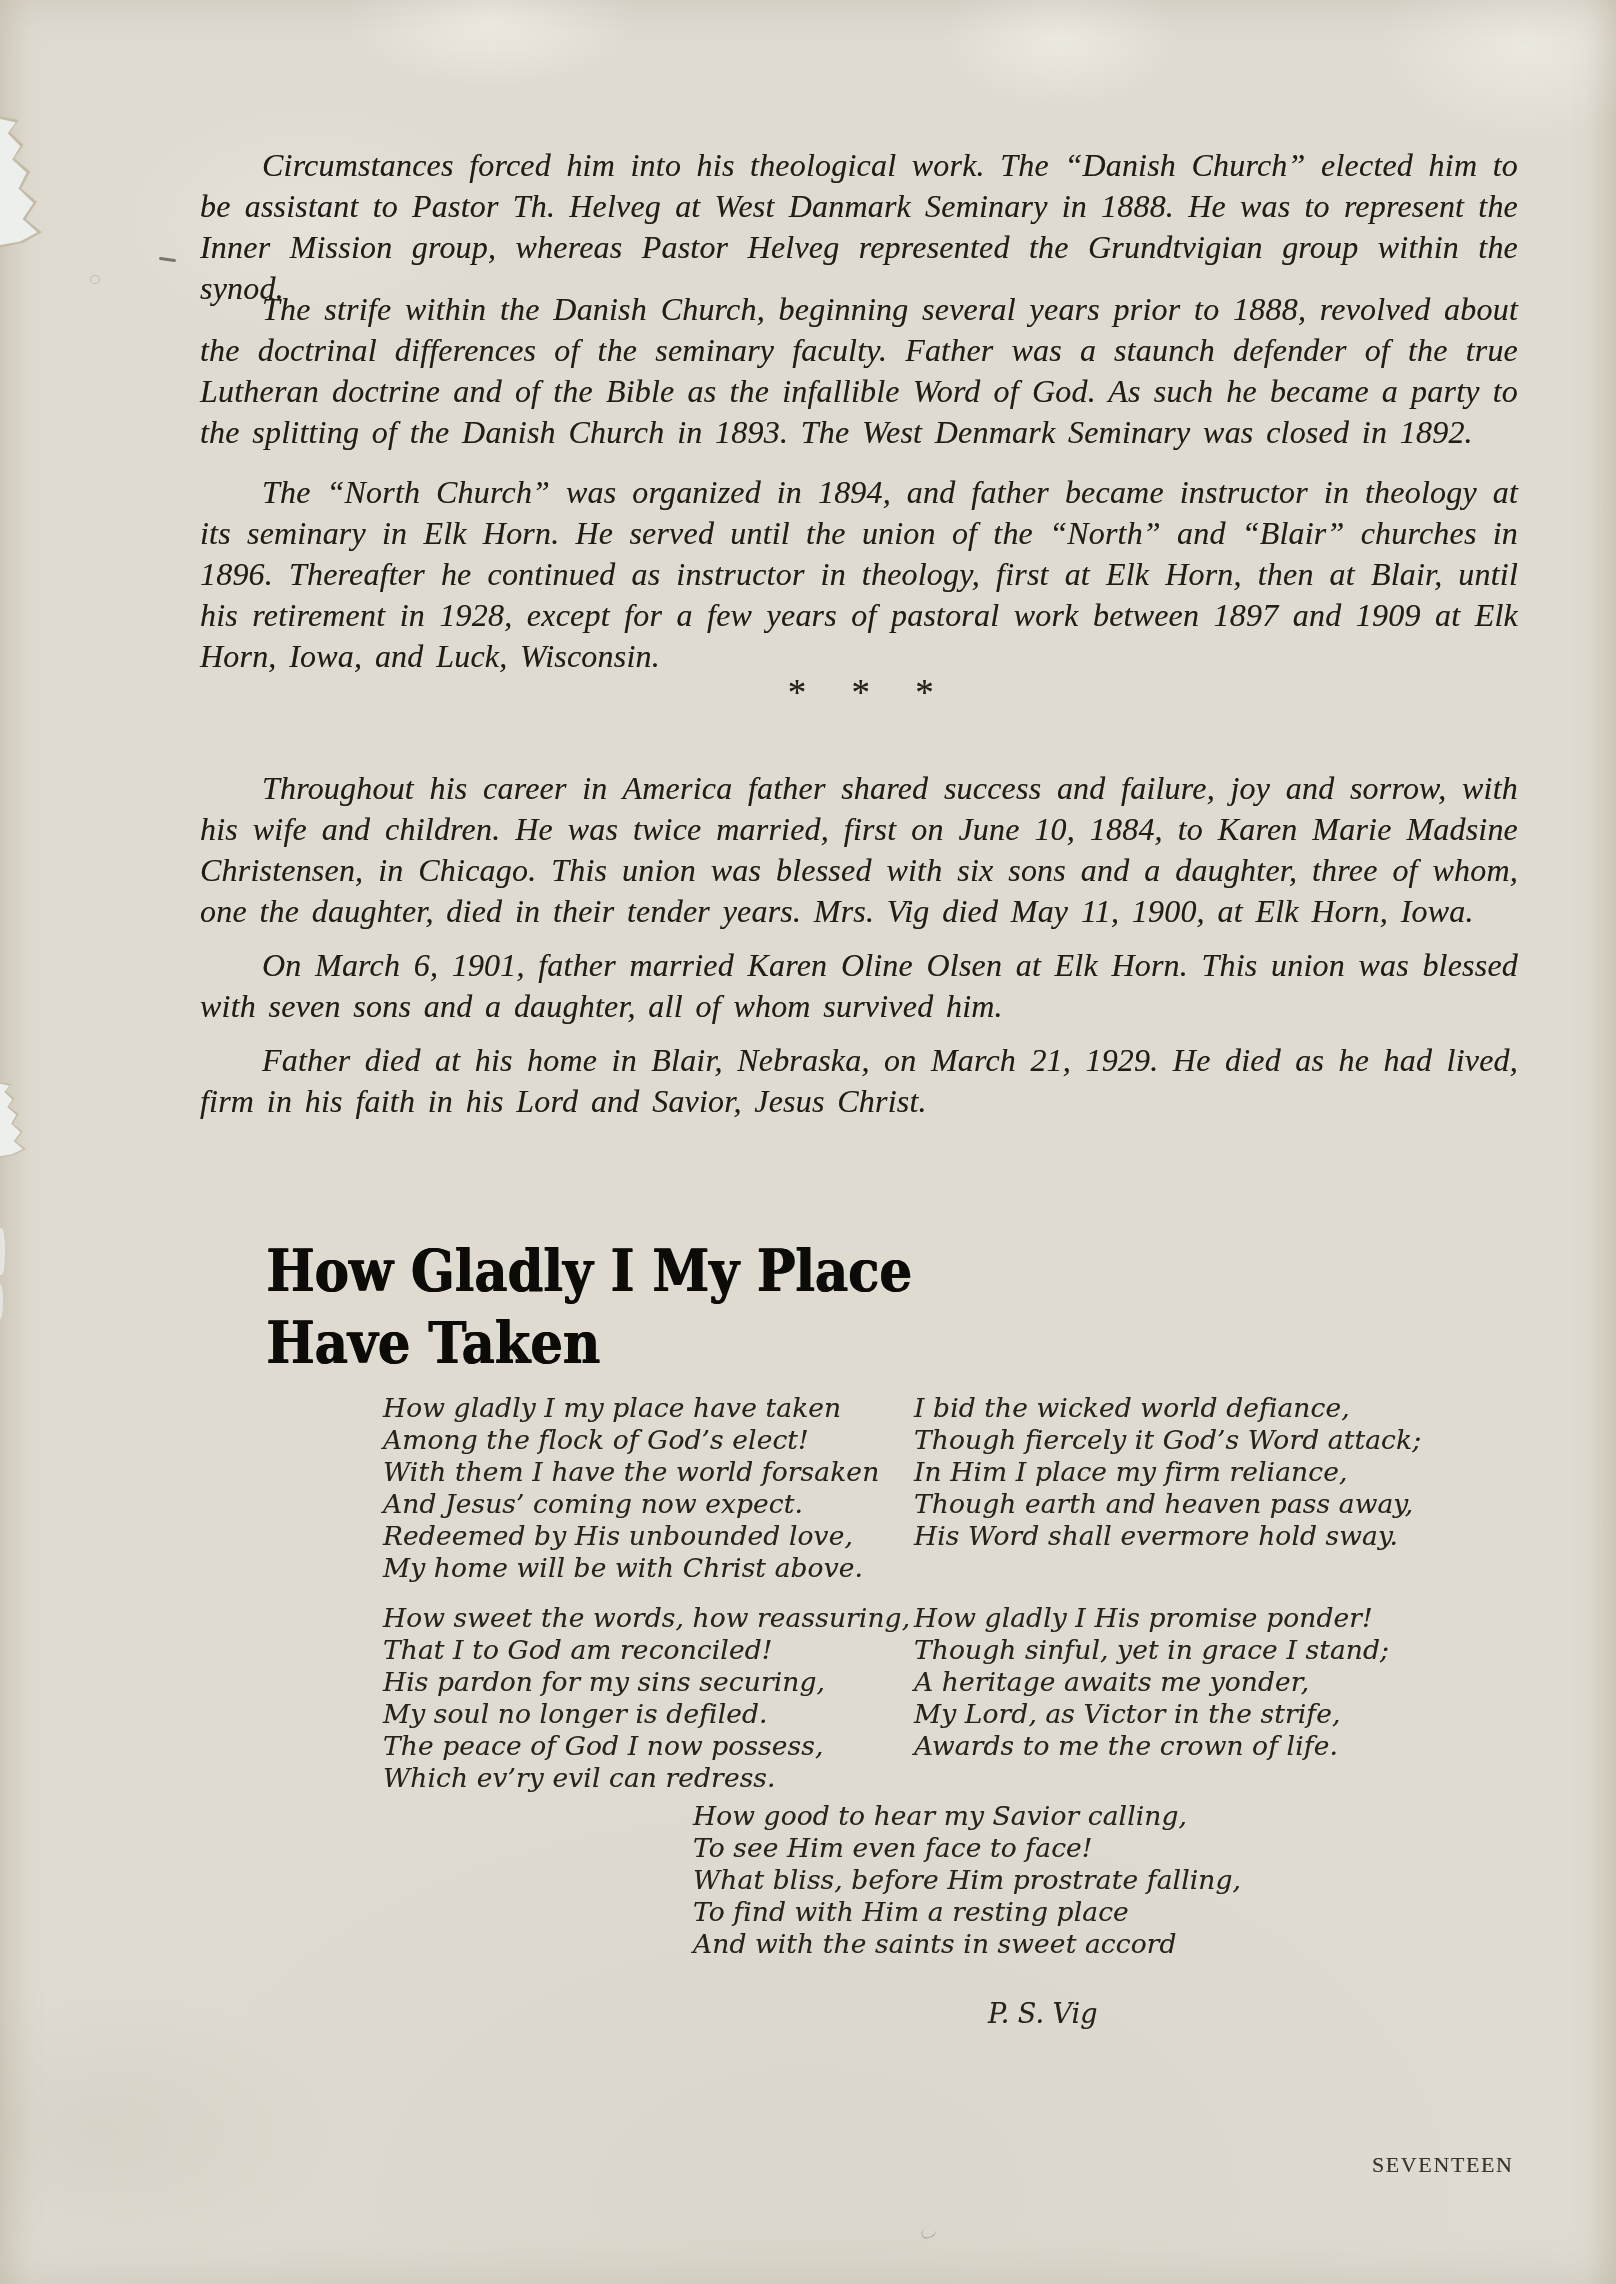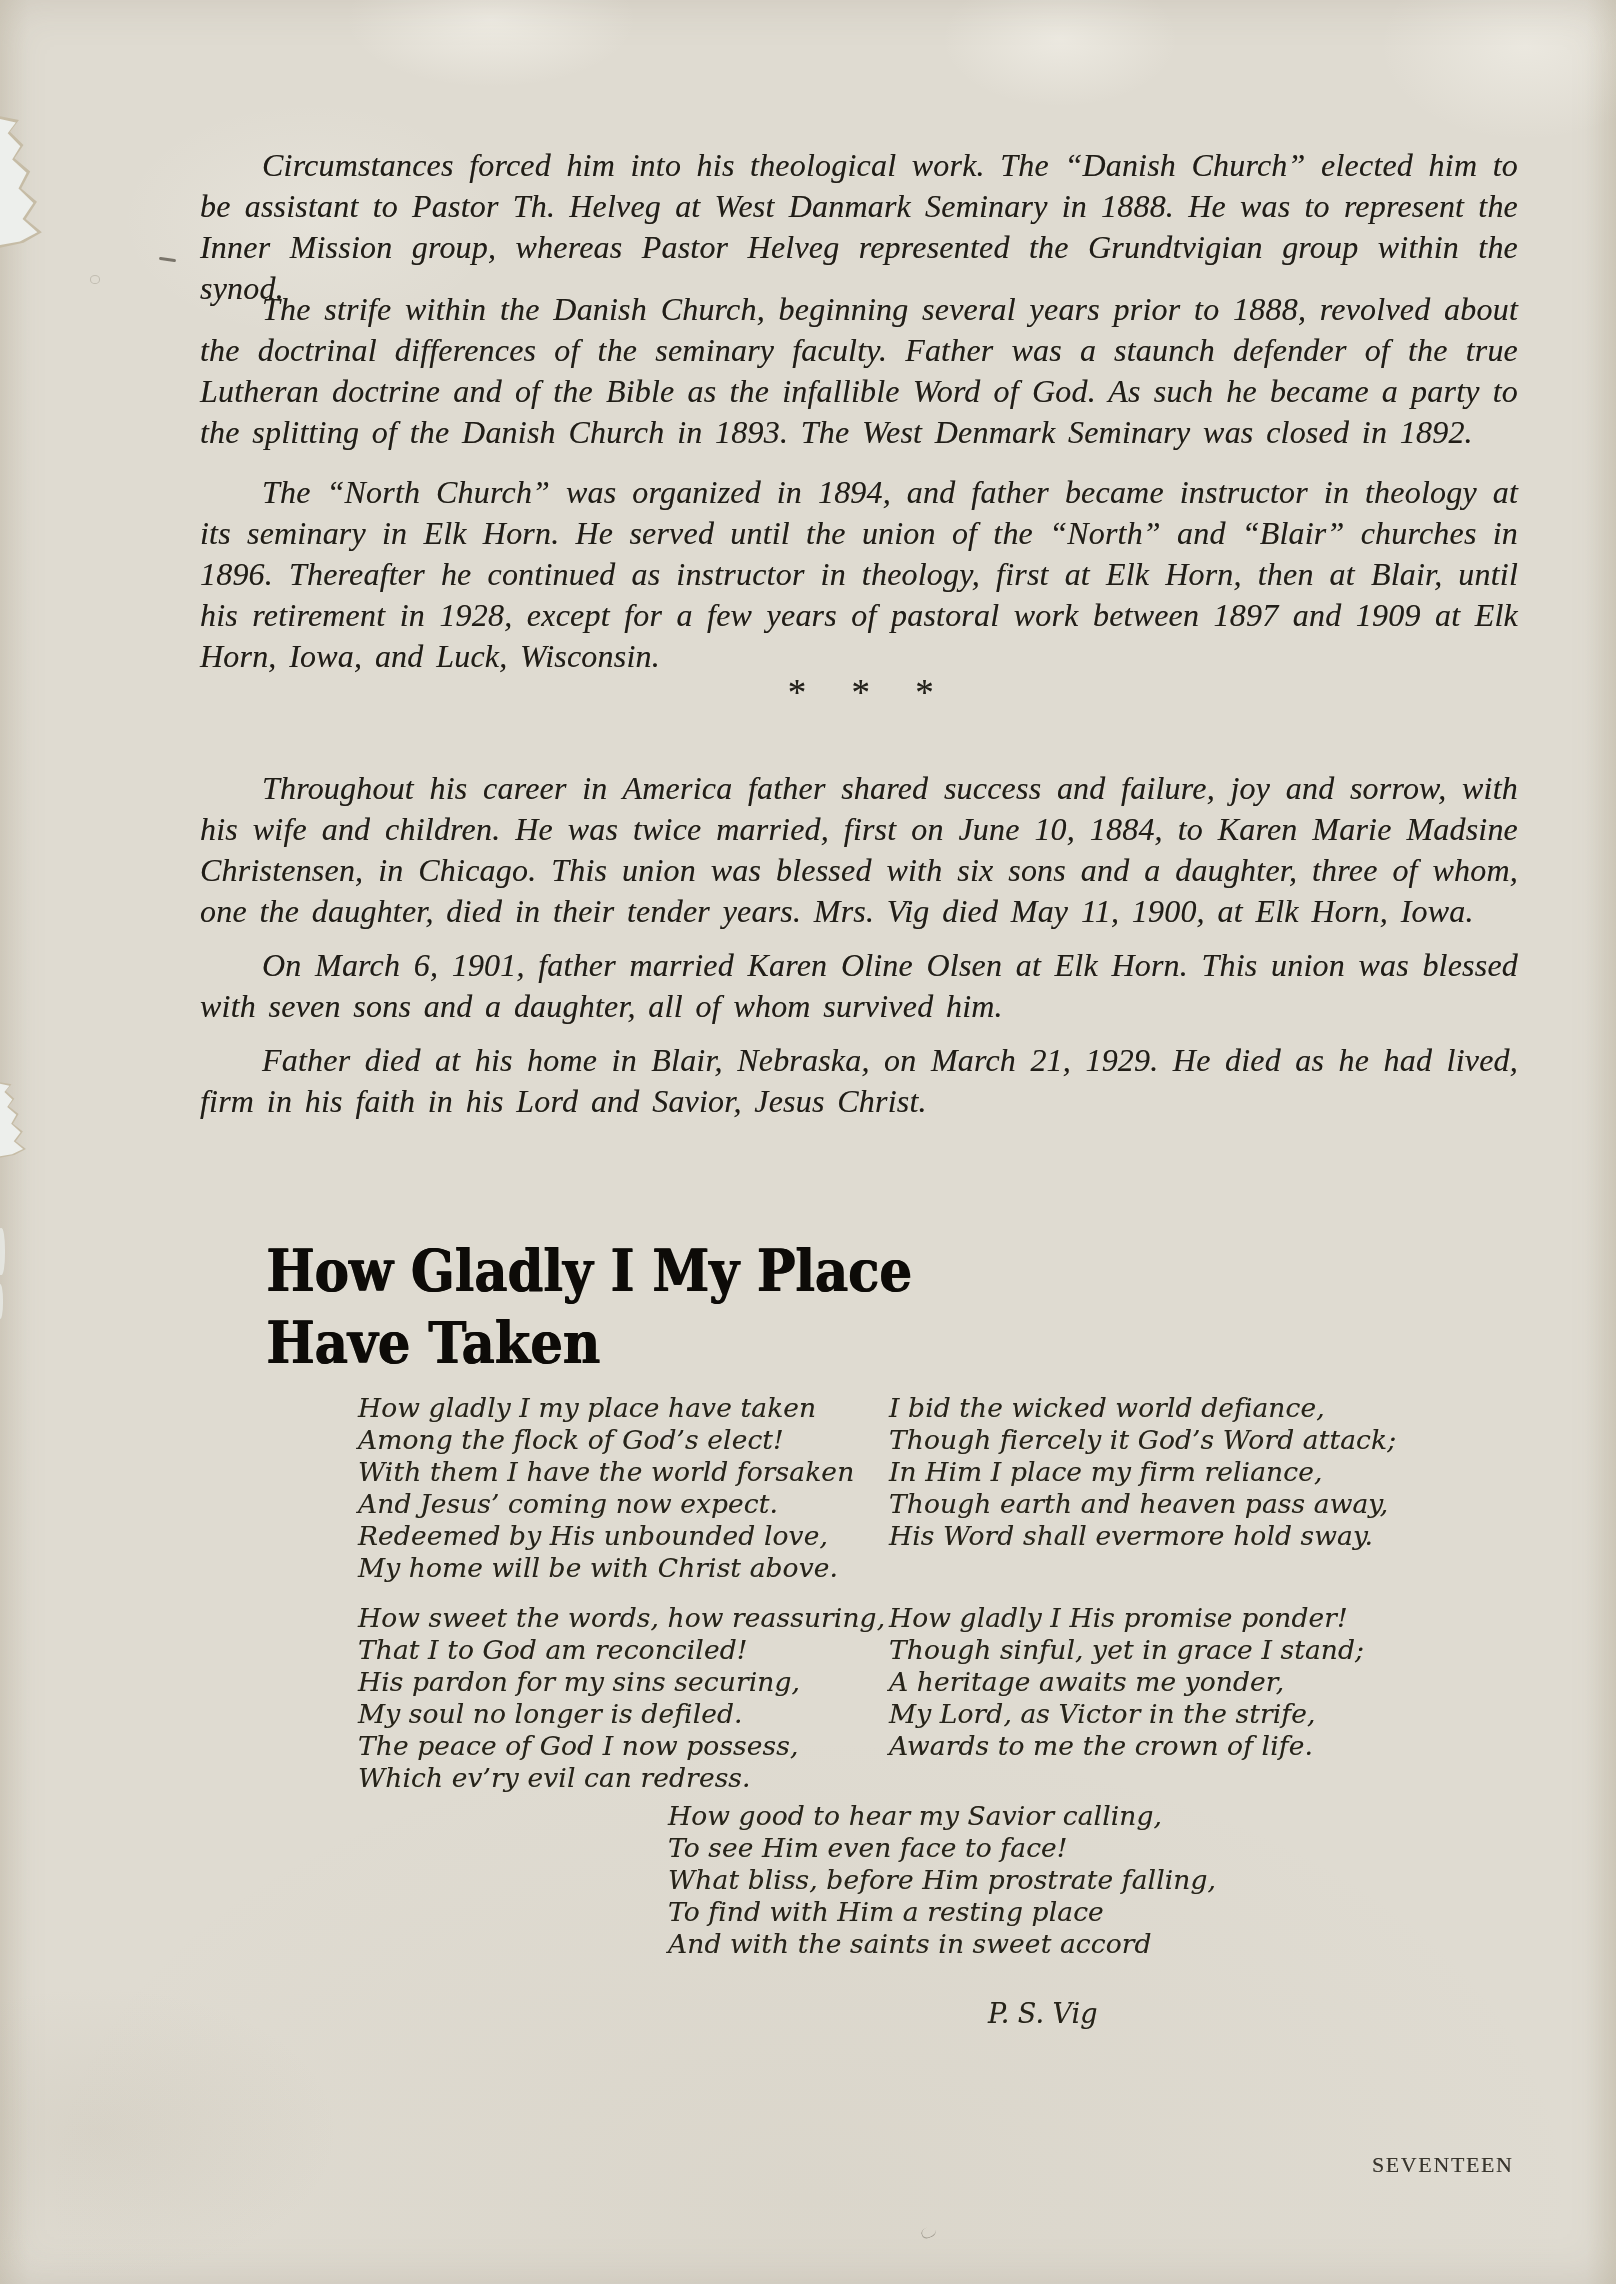--- a/index.html
+++ b/index.html
@@ -84,21 +84,21 @@
   }
 
   
   .stanza {
     position: absolute;
     font: italic 26.5px/32px "DejaVu Serif", serif;
     color: #262319;
     letter-spacing: 0.1px;
     text-shadow: 0 0 0.6px rgba(38,35,25,0.35);
   }
-  .pline { white-space: nowrap; }
+  .pline { white-space: nowrap; margin-left: 25px; }
   .stanza-l1 { left: 158px;  top: 1392px; }
   .stanza-l2 { left: 158px;  top: 1602px; }
   .stanza-r1 { left: 689px; top: 1392px; }
   .stanza-r2 { left: 689px; top: 1602px; }
   .stanza-c  { left: 468px;  top: 1800px; }
 
   .attribution {
     position: absolute;
     left: 788px;
     top: 1998px;

